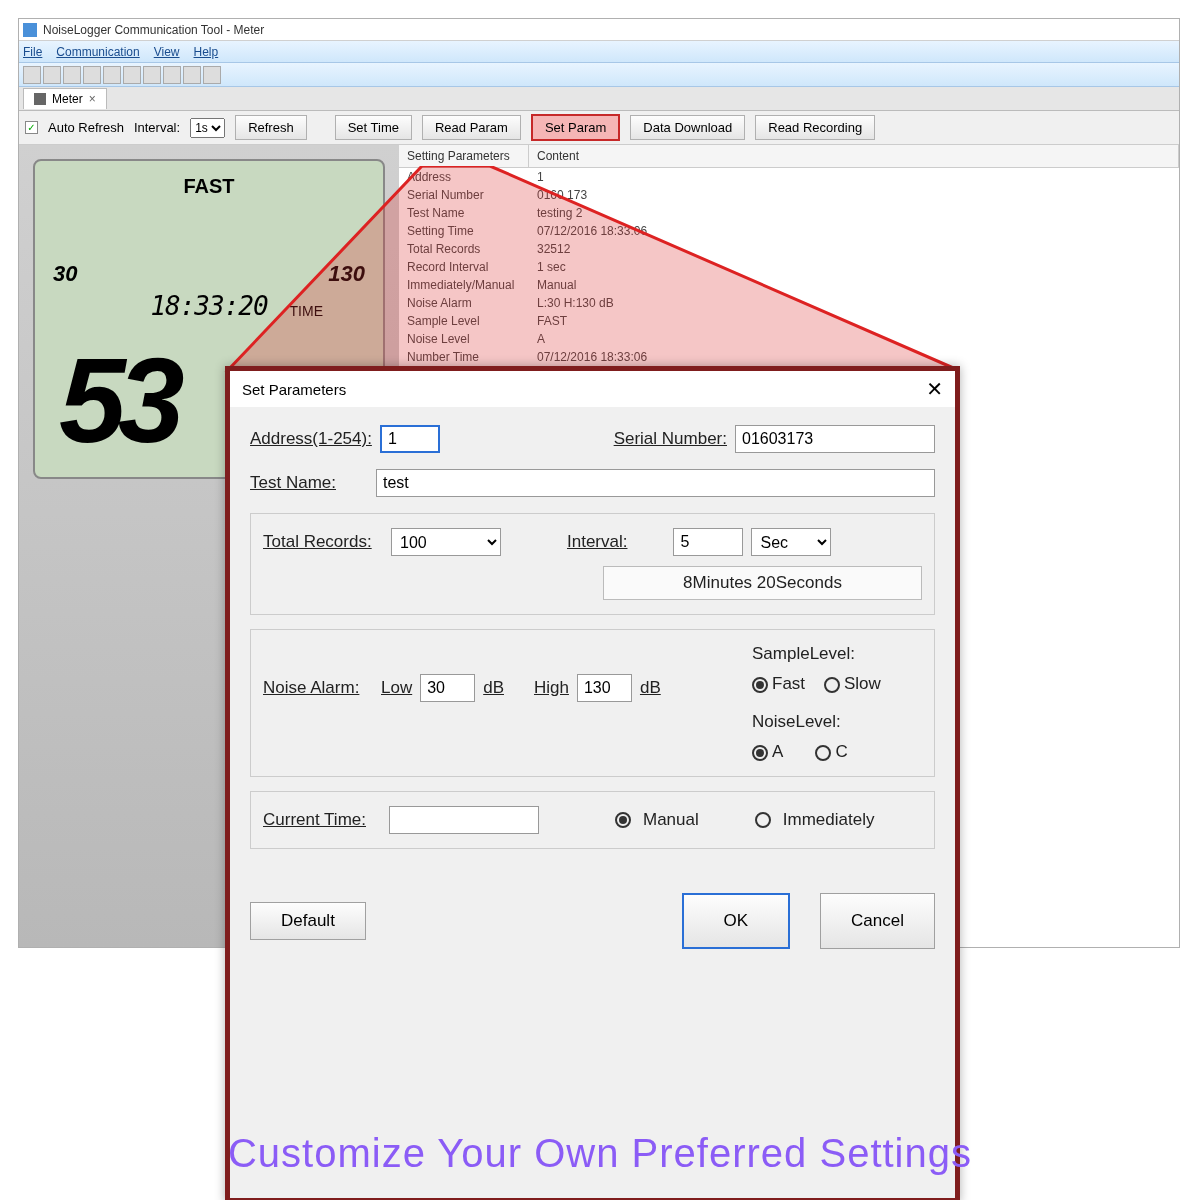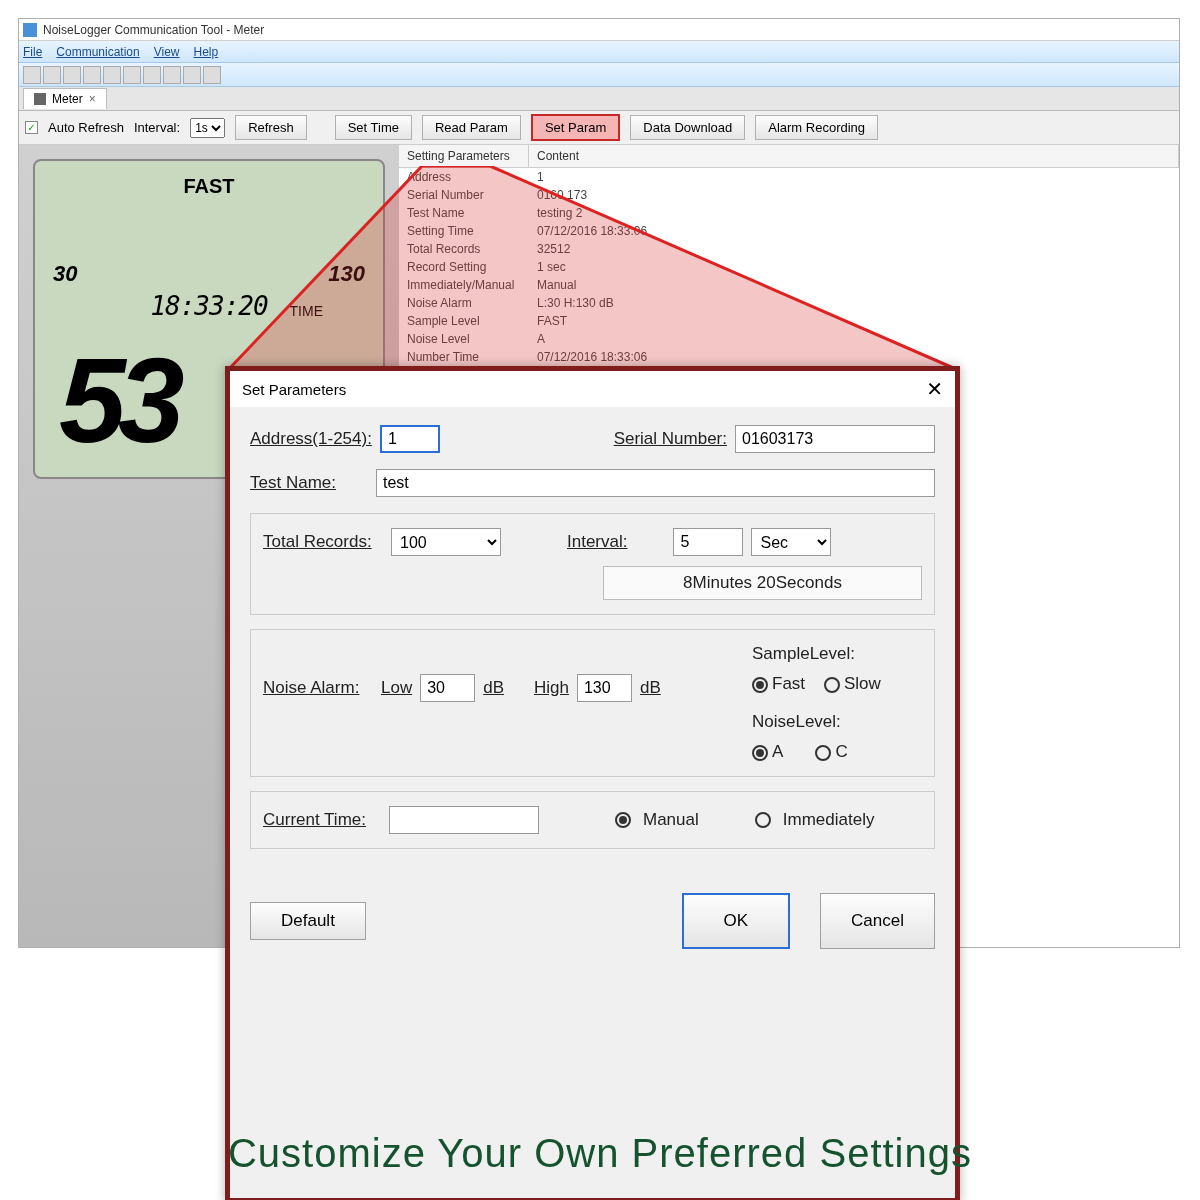--- a/index.html
+++ b/index.html
@@ -53,21 +53,21 @@
 input[type=text].din { border: 1px solid #999; height: 28px; padding: 0 6px; font-size: 16px; background: #fff; }
 input[type=text].din.focus { border: 2px solid #2a6fd6; }
 select.dsel { height: 28px; border: 1px solid #999; font-size: 16px; background: #fff; padding: 0 4px; }
 .duration-box { border: 1px solid #bbb; background: #fafafa; padding: 6px 0; text-align: center; font-size: 17px; }
 .radio { width: 16px; height: 16px; border: 2px solid #333; border-radius: 50%; display: inline-flex; align-items: center; justify-content: center; margin-right: 4px; vertical-align: middle; }
 .radio.checked::after { content: ""; width: 8px; height: 8px; background: #333; border-radius: 50%; }
 .dlg-buttons { display: flex; justify-content: space-between; padding: 12px 20px; align-items: center; }
 .dbtn { background: linear-gradient(#fdfdfd,#e5e5e5); border: 1px solid #a0a0a0; padding: 8px 30px; font-size: 17px; cursor: default; }
 .dbtn.primary { border: 2px solid #2a6fd6; padding: 16px 40px; }
 
-.caption { position: absolute; bottom: 24px; left: 0; width: 100%; text-align: center; font-size: 40px; font-weight: 300; letter-spacing: 1px; font-family: "Century Gothic", "Segoe UI", sans-serif; color: #14532d; }
+.caption { position: absolute; bottom: 24px; left: 0; width: 100%; text-align: center; font-size: 40px; font-weight: 300; letter-spacing: 1px; font-family: "Century Gothic", "Segoe UI", sans-serif; color: #8b5cf6; }
 
 
 .connector { position: absolute; top: 166px; left: 0; width: 1200px; height: 800px; pointer-events: none; }
 </style>
 </head>
 <body>
 
 <div class="app-window">
   <div class="titlebar">
     <div class="icon"></div>
@@ -102,21 +102,21 @@
     <span class="chk">✓</span>
     <span>Auto Refresh</span>
     <span>Interval:</span>
     <select><option>1s</option></select>
     <button class="abtn">Refresh</button>
     <div style="width:8px"></div>
     <button class="abtn">Set Time</button>
     <button class="abtn">Read Param</button>
     <button class="abtn hl">Set Param</button>
     <button class="abtn">Data Download</button>
-    <button class="abtn">Alarm Recording</button>
+    <button class="abtn">Read Recording</button>
   </div>
   <div class="main-split">
     <div class="meter-panel">
       <div class="lcd">
         <div class="fast">FAST</div>
         <div class="sc-left">30</div>
         <div class="sc-right">130</div>
         <div class="time">18:33:20</div>
         <div class="timelbl">TIME</div>
         <div class="big">53</div>
@@ -142,21 +142,21 @@
           </div>
           <div class="param-row">
             <div class="k">Setting Time</div>
             <div class="v">07/12/2016 18:33:06</div>
           </div>
           <div class="param-row">
             <div class="k">Total Records</div>
             <div class="v">32512</div>
           </div>
           <div class="param-row">
-            <div class="k">Record Setting</div>
+            <div class="k">Record Interval</div>
             <div class="v">1 sec</div>
           </div>
           <div class="param-row">
             <div class="k">Immediately/Manual</div>
             <div class="v">Manual</div>
           </div>
           <div class="param-row">
             <div class="k">Noise Alarm</div>
             <div class="v">L:30 H:130 dB</div>
           </div>

